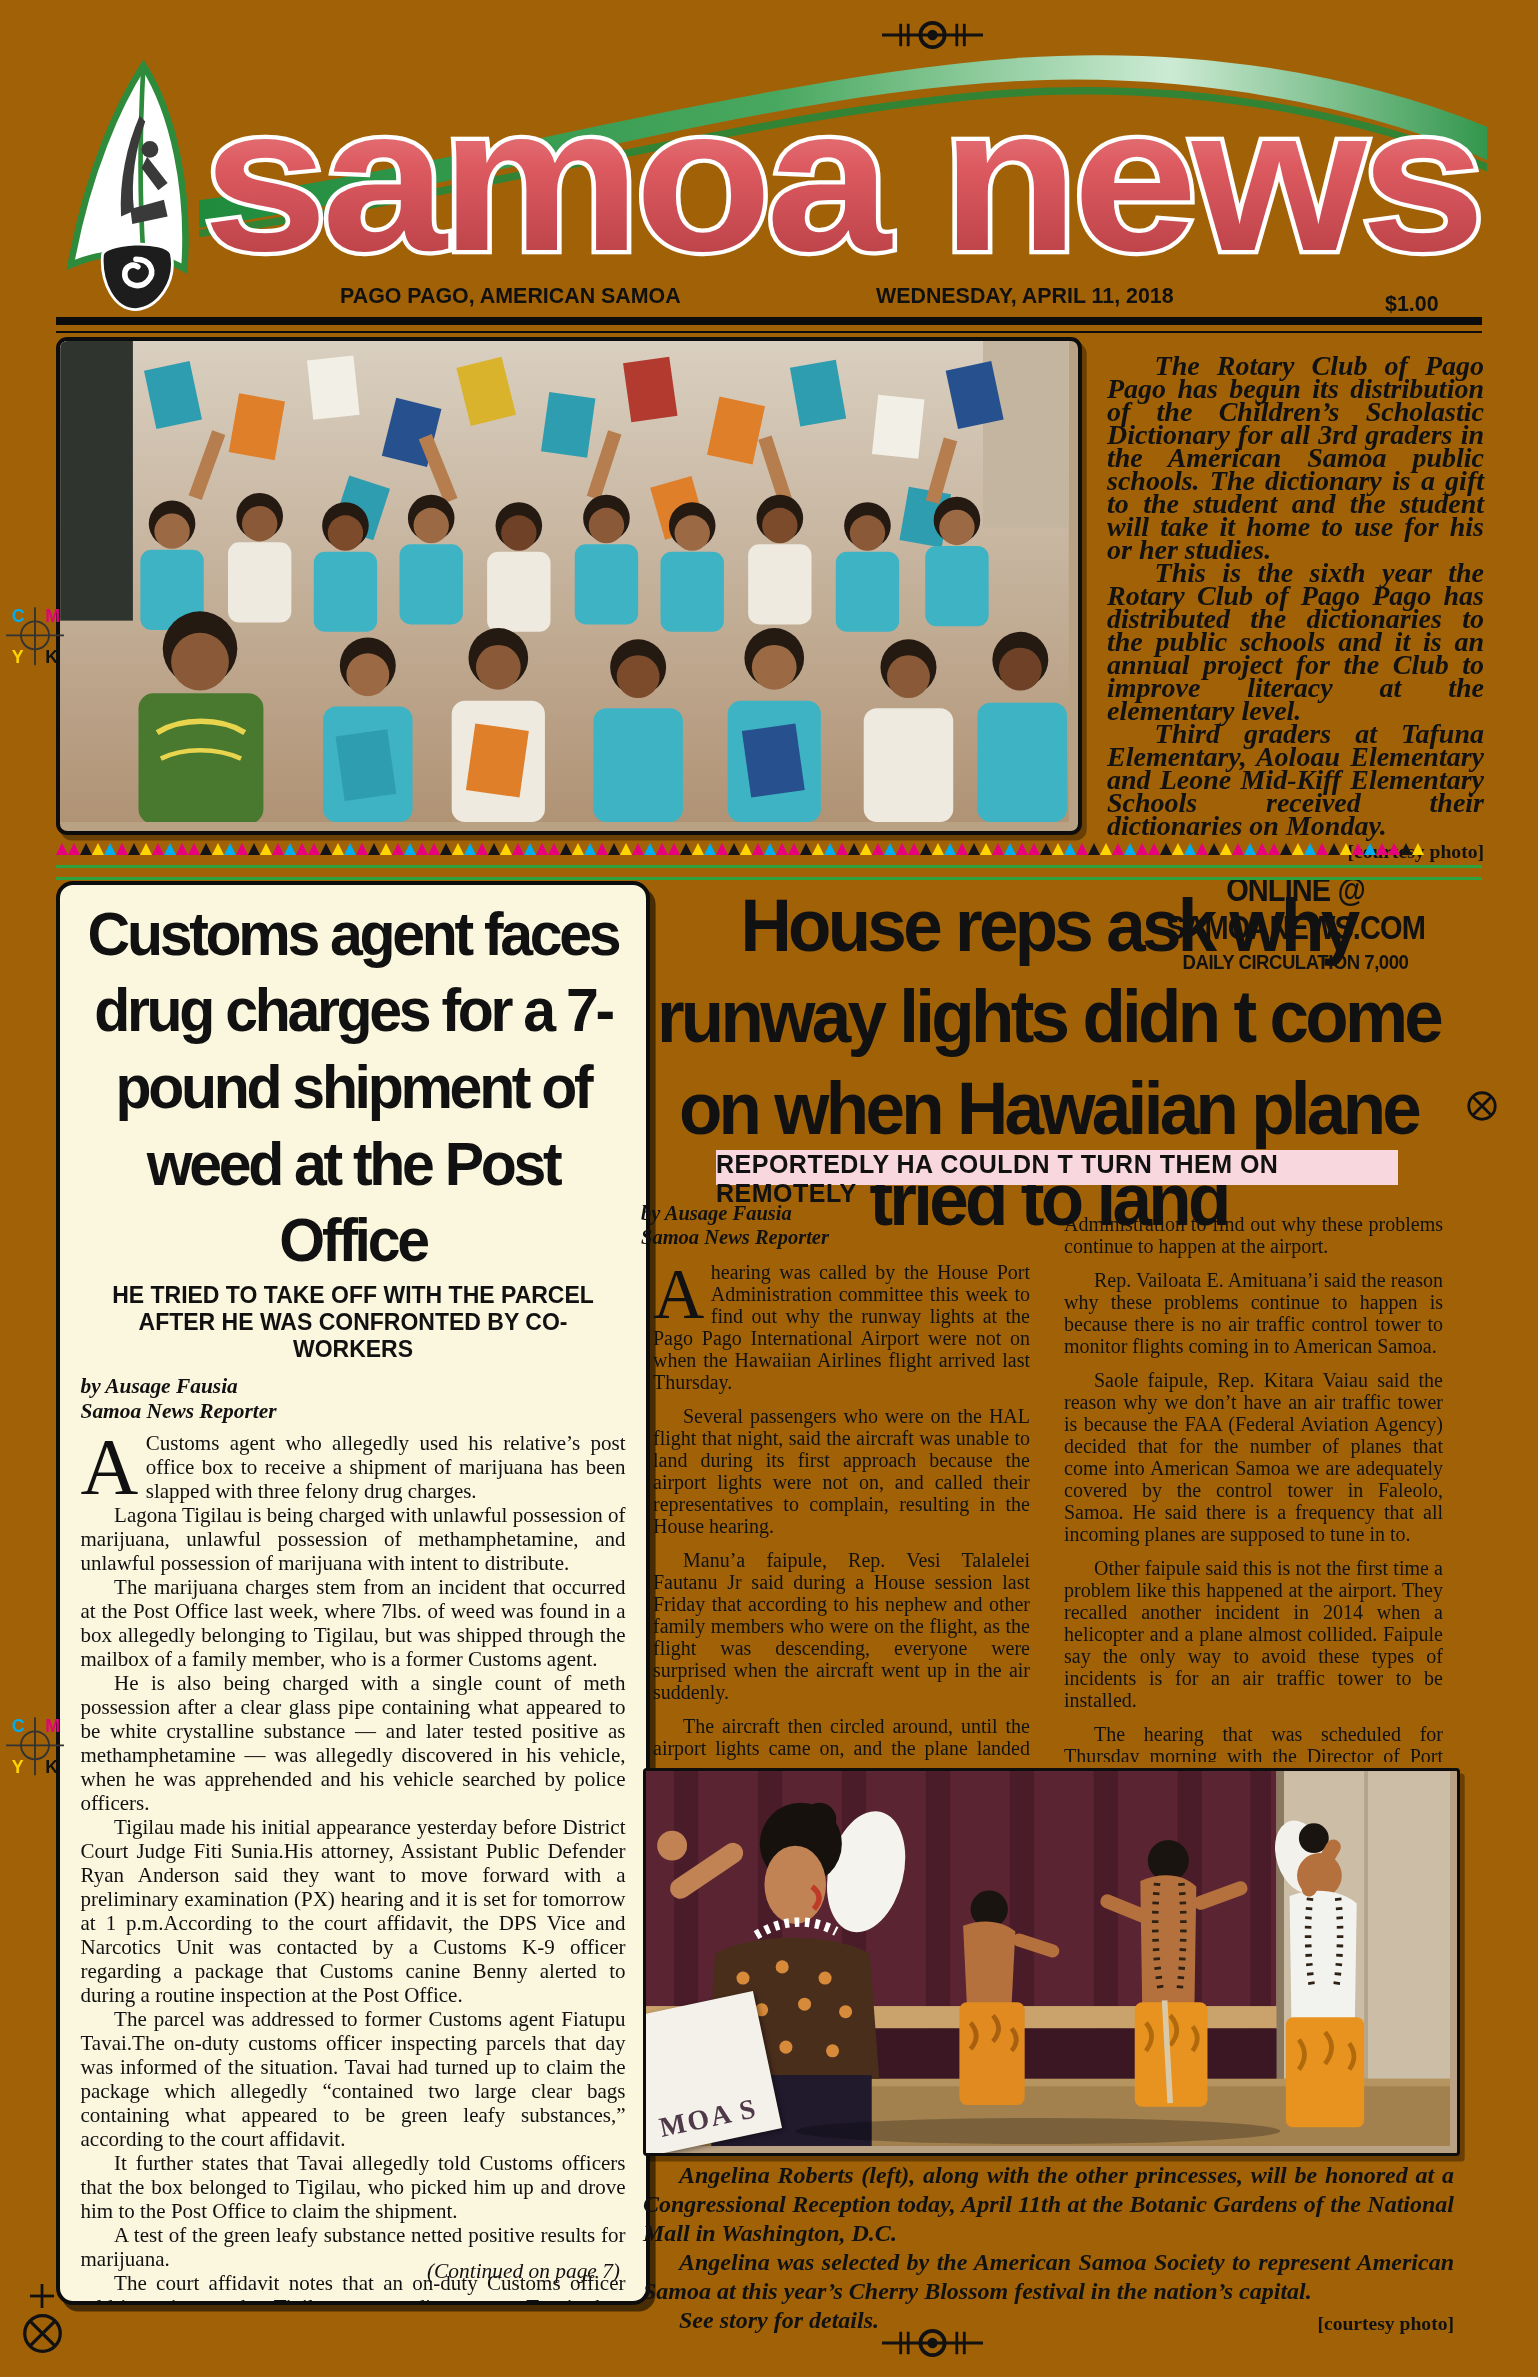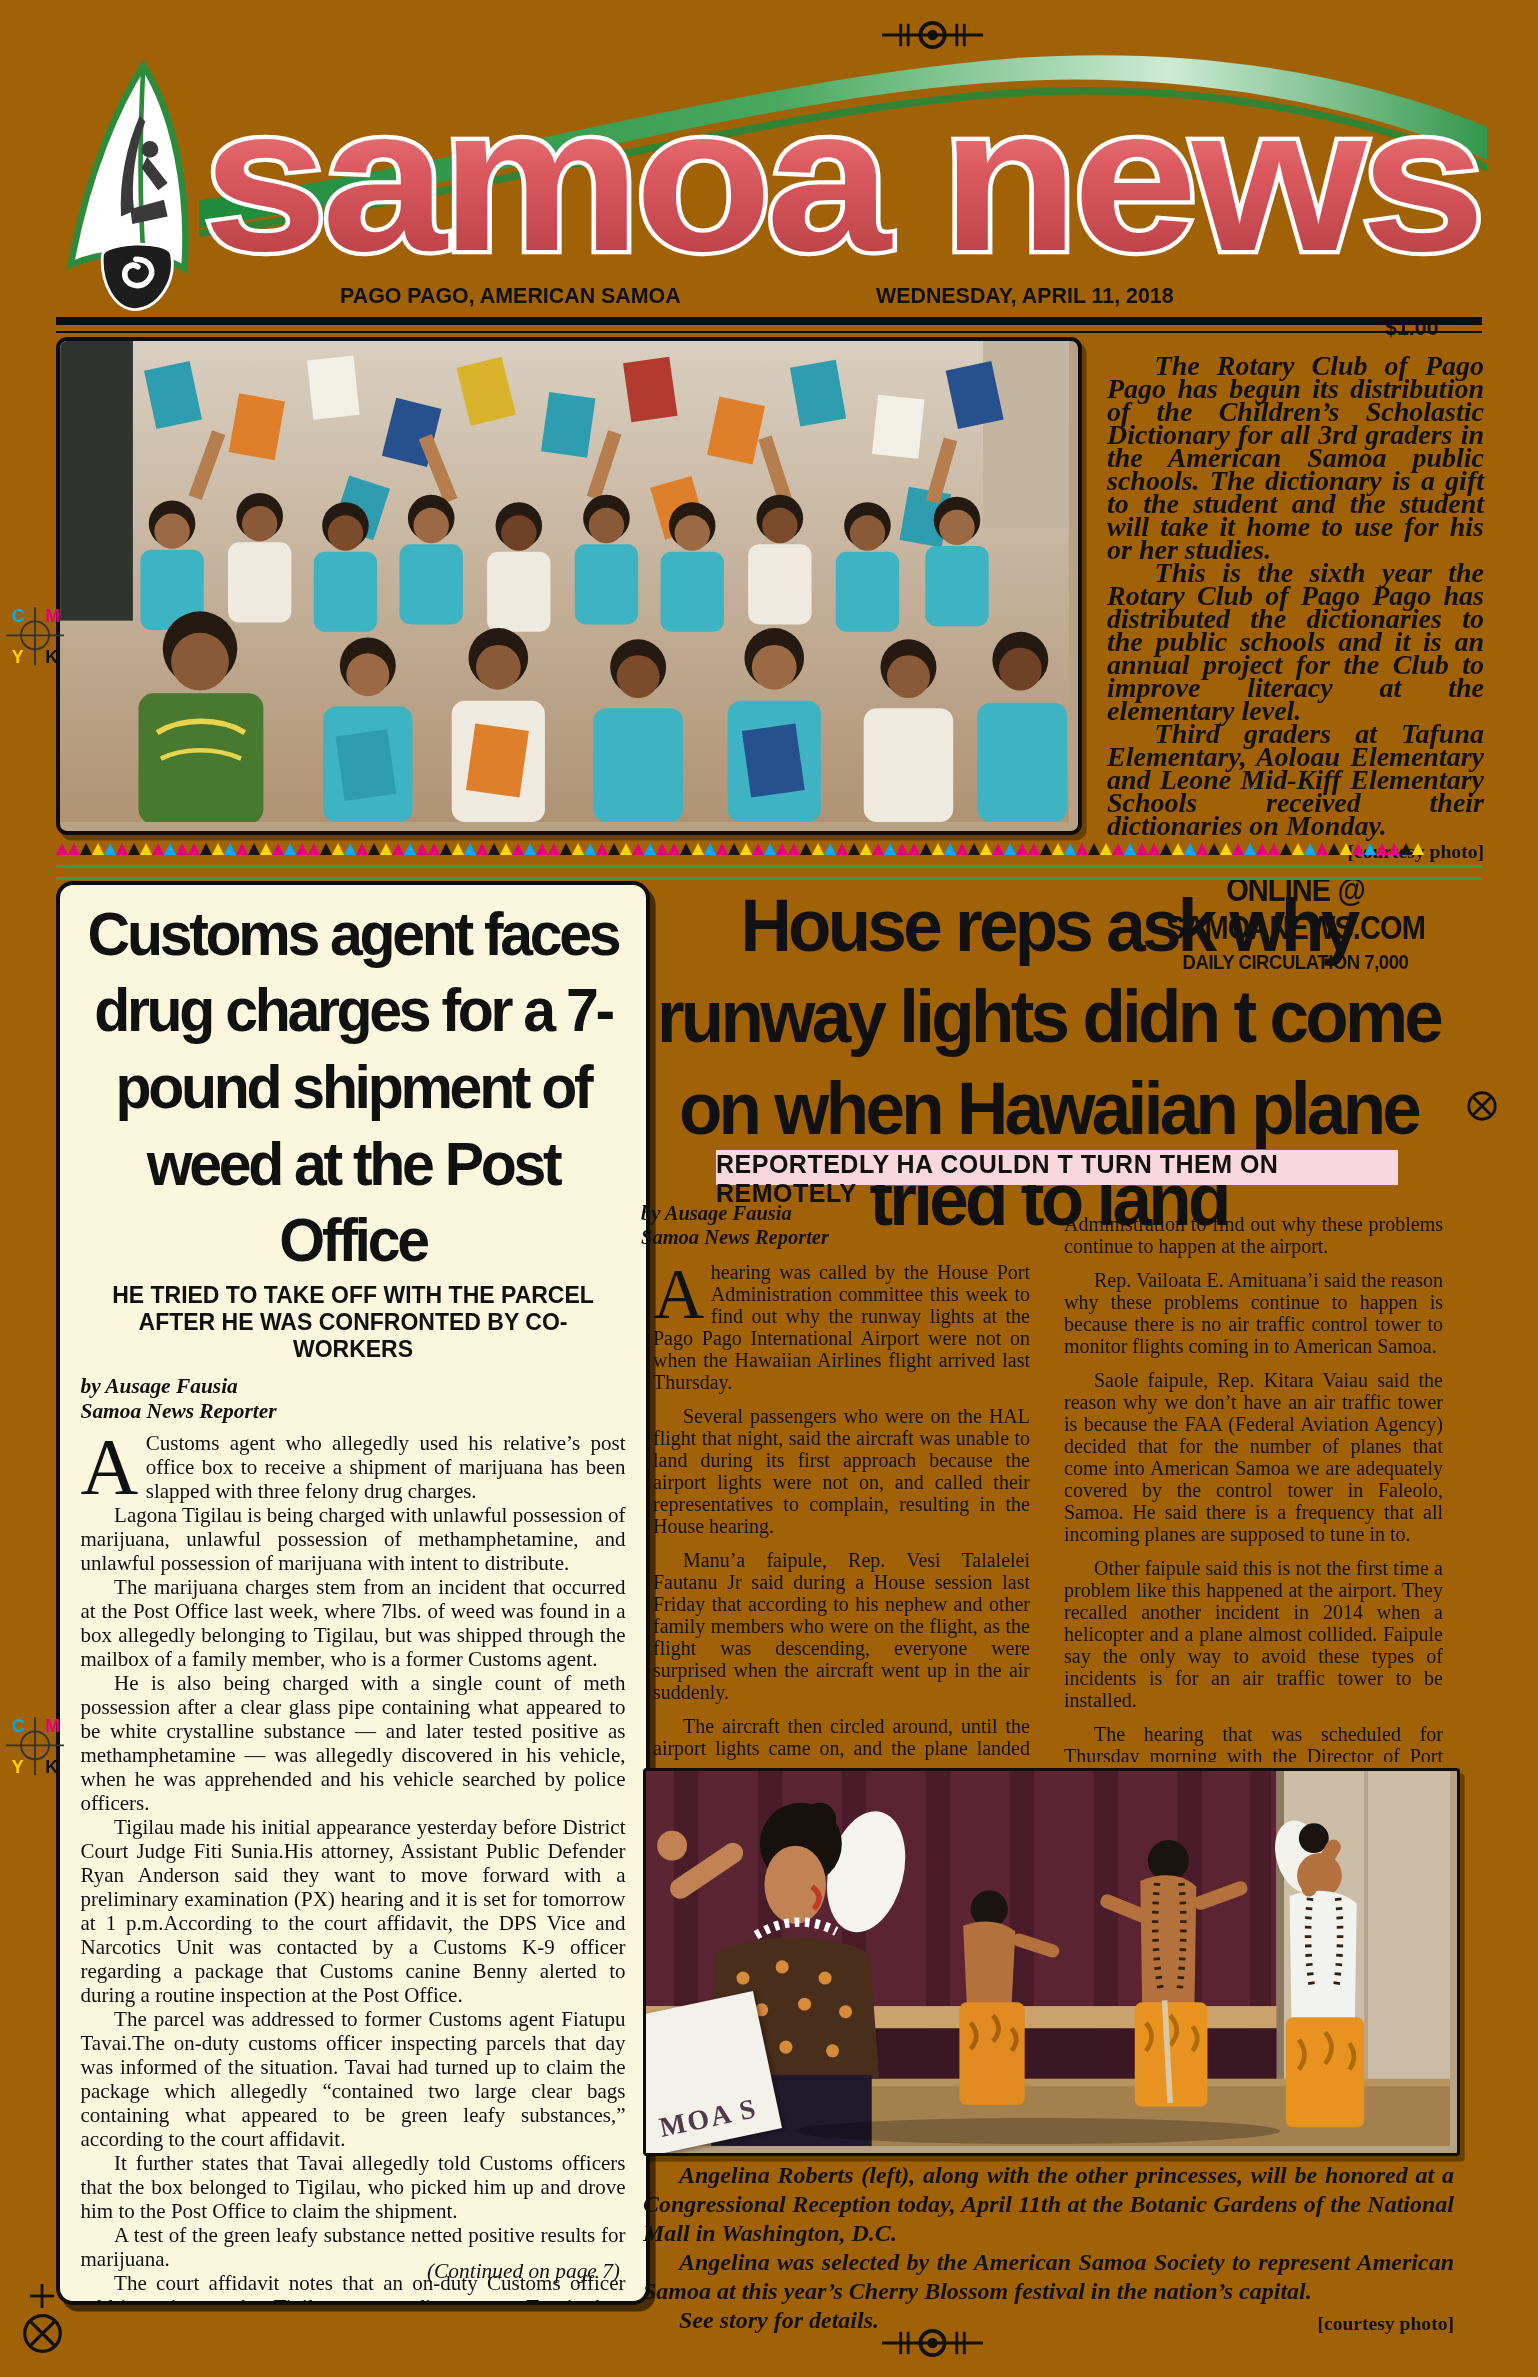--- a/index.html
+++ b/index.html
@@ -130,21 +130,21 @@
       </linearGradient>
     </defs>
     <path d="M-10,190 C320,140 620,40 900,30 C1080,24 1260,60 1392,120 L1392,84 C1240,20 1060,-6 880,6 C600,26 250,130 -10,160 Z" fill="url(#sw)"></path>
     <path d="M-10,196 C330,148 640,52 910,42 C1090,36 1262,70 1392,128" fill="none" stroke="#1E8A3C" stroke-width="8" opacity="0.85"></path>
     <text x="4" y="212" textLength="1370" lengthAdjust="spacingAndGlyphs" font-family="Liberation Sans, sans-serif" font-weight="bold" font-size="222" fill="url(#rg)" stroke="#ffffff" stroke-width="9" paint-order="stroke" style="letter-spacing:-6px">samoa news</text>
   </svg>
 
   <div id="masthead-row">
     <span class="abs" style="left:340px;top:284px;">PAGO PAGO, AMERICAN SAMOA</span>
     <span class="abs" style="left:876px;top:284px;">WEDNESDAY,  APRIL 11, 2018</span>
-    <span class="abs" style="left:1385px;top:292px;margin-top:24px;">$1.00</span>
+    <span class="abs" style="left:1385px;top:292px;">$1.00</span>
   </div>
   <div class="abs" id="rule-thick"></div>
   <div class="abs" id="rule-thin"></div>
 
   <div class="abs photo" style="left:56px;top:337px;width:1018px;height:490px;">
     <svg width="1009" height="481" viewBox="0 0 1082 516">
       <defs>
         <linearGradient id="bgw" x1="0" y1="0" x2="0" y2="1">
           <stop offset="0" stop-color="#d9cfc0"></stop>
             <stop offset="1" stop-color="#b09375"></stop>

